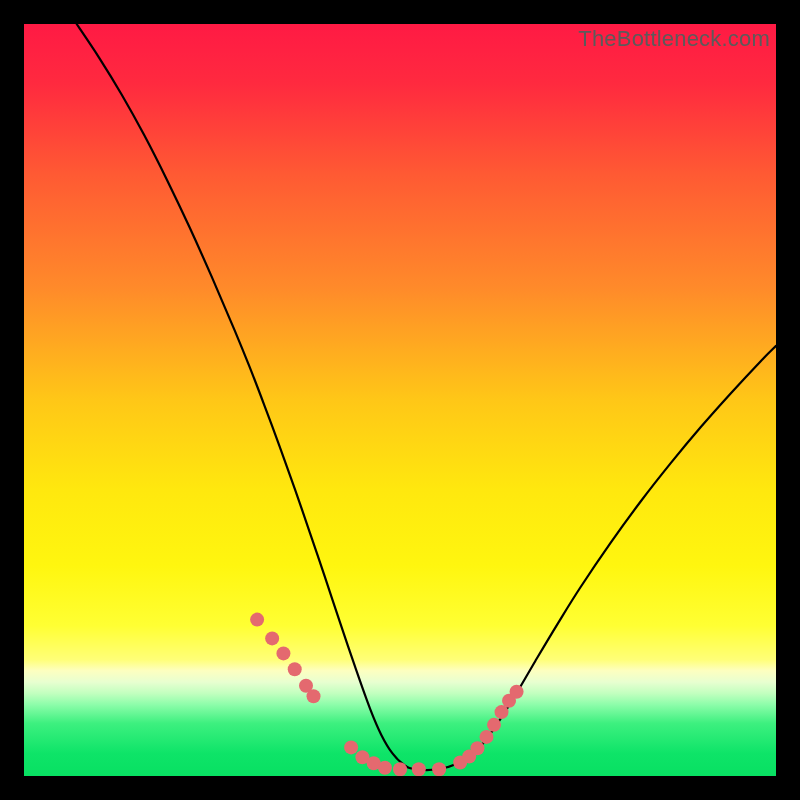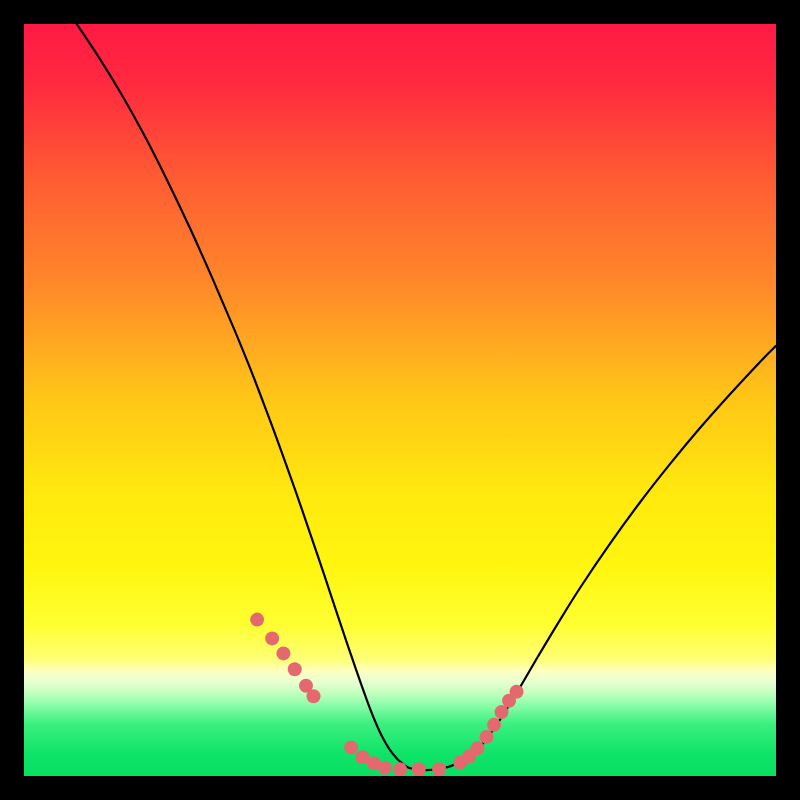--- a/index.html
+++ b/index.html
@@ -84,14 +84,15 @@
           <circle cx="436.16" cy="738.46" r="7" fill="#e4696f"></circle>
           <circle cx="445.18" cy="732.45" r="7" fill="#e4696f"></circle>
           <circle cx="453.46" cy="724.18" r="7" fill="#e4696f"></circle>
           <circle cx="462.48" cy="712.90" r="7" fill="#e4696f"></circle>
           <circle cx="470.00" cy="700.86" r="7" fill="#e4696f"></circle>
           <circle cx="477.52" cy="688.08" r="7" fill="#e4696f"></circle>
           <circle cx="485.04" cy="676.80" r="7" fill="#e4696f"></circle>
           <circle cx="492.56" cy="667.78" r="7" fill="#e4696f"></circle>
         </g>
     </svg>
+    <div class="watermark">TheBottleneck.com</div>
   </div>
 </div>
 
 </body></html>

